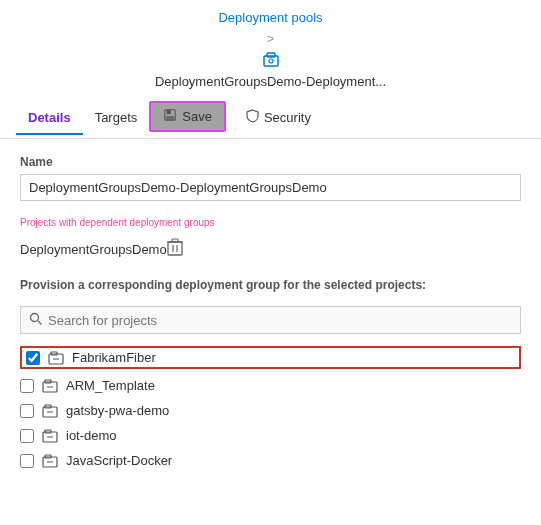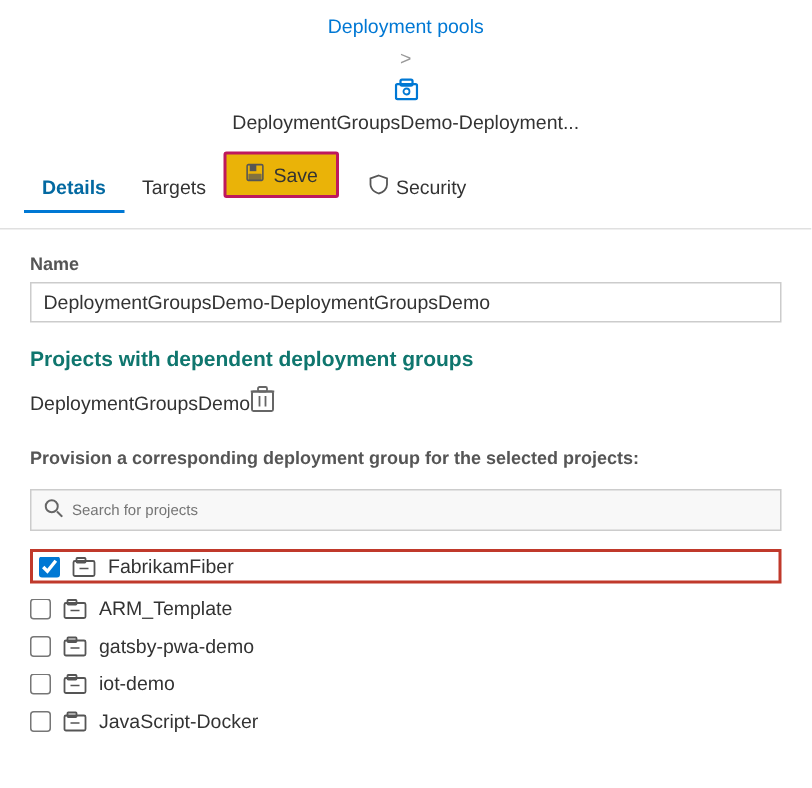--- a/index.html
+++ b/index.html
@@ -51,37 +51,37 @@
     .tab {
       padding: 8px 12px;
       cursor: pointer;
       font-size: 13px;
       color: #333;
       border-bottom: 2px solid transparent;
       margin-bottom: -1px;
       white-space: nowrap;
     }
     .tab.active {
-      color: #0369a1;
+      color: #6d28d9;
       border-bottom: 2px solid #0078d4;
       font-weight: 600;
     }
 
     
     .save-button {
       display: flex;
       align-items: center;
       gap: 5px;
       padding: 5px 12px;
-      border: 2px solid #be185d;
-      background: #eab308;
-      color: #333;
-      cursor: pointer;
-      font-size: 13px;
-      margin: 4px 8px 20px 0;
+      border: 2px solid #d946ef;
+      background: #a3a3a3;
+      color: #333;
+      cursor: pointer;
+      font-size: 13px;
+      margin: 4px 8px 6px 0;
       border-radius: 2px;
     }
 
     
     .security-tab {
       display: flex;
       align-items: center;
       gap: 5px;
       justify-content: flex-end;
     }
@@ -103,23 +103,23 @@
       padding: 5px 8px;
       border: 1px solid #ccc;
       font-size: 13px;
       color: #333;
       outline: none;
       margin-bottom: 16px;
     }
 
     
     .section-title {
-      font-size: 14px;
-      color: #0f766e;
-      font-weight: 700;
+      font-size: 10px;
+      color: #ec4899;
+      font-weight: 400;
       margin-bottom: 6px;
     }
 
     
     .project-row {
       display: flex;
       align-items: center;
       padding: 4px 0;
       font-size: 13px;
     }
@@ -141,21 +141,21 @@
       border: 1px solid #ccc;
       padding: 5px 8px;
       background: #f8f8f8;
       gap: 6px;
       margin-bottom: 10px;
       margin-top: 14px;
     }
     .search-box input {
       border: none;
       background: transparent;
-      font-size: 10px;
+      font-size: 13px;
       color: #666;
       outline: none;
       flex: 1;
     }
     .search-icon {
       color: #666;
       font-size: 13px;
     }
 
     

